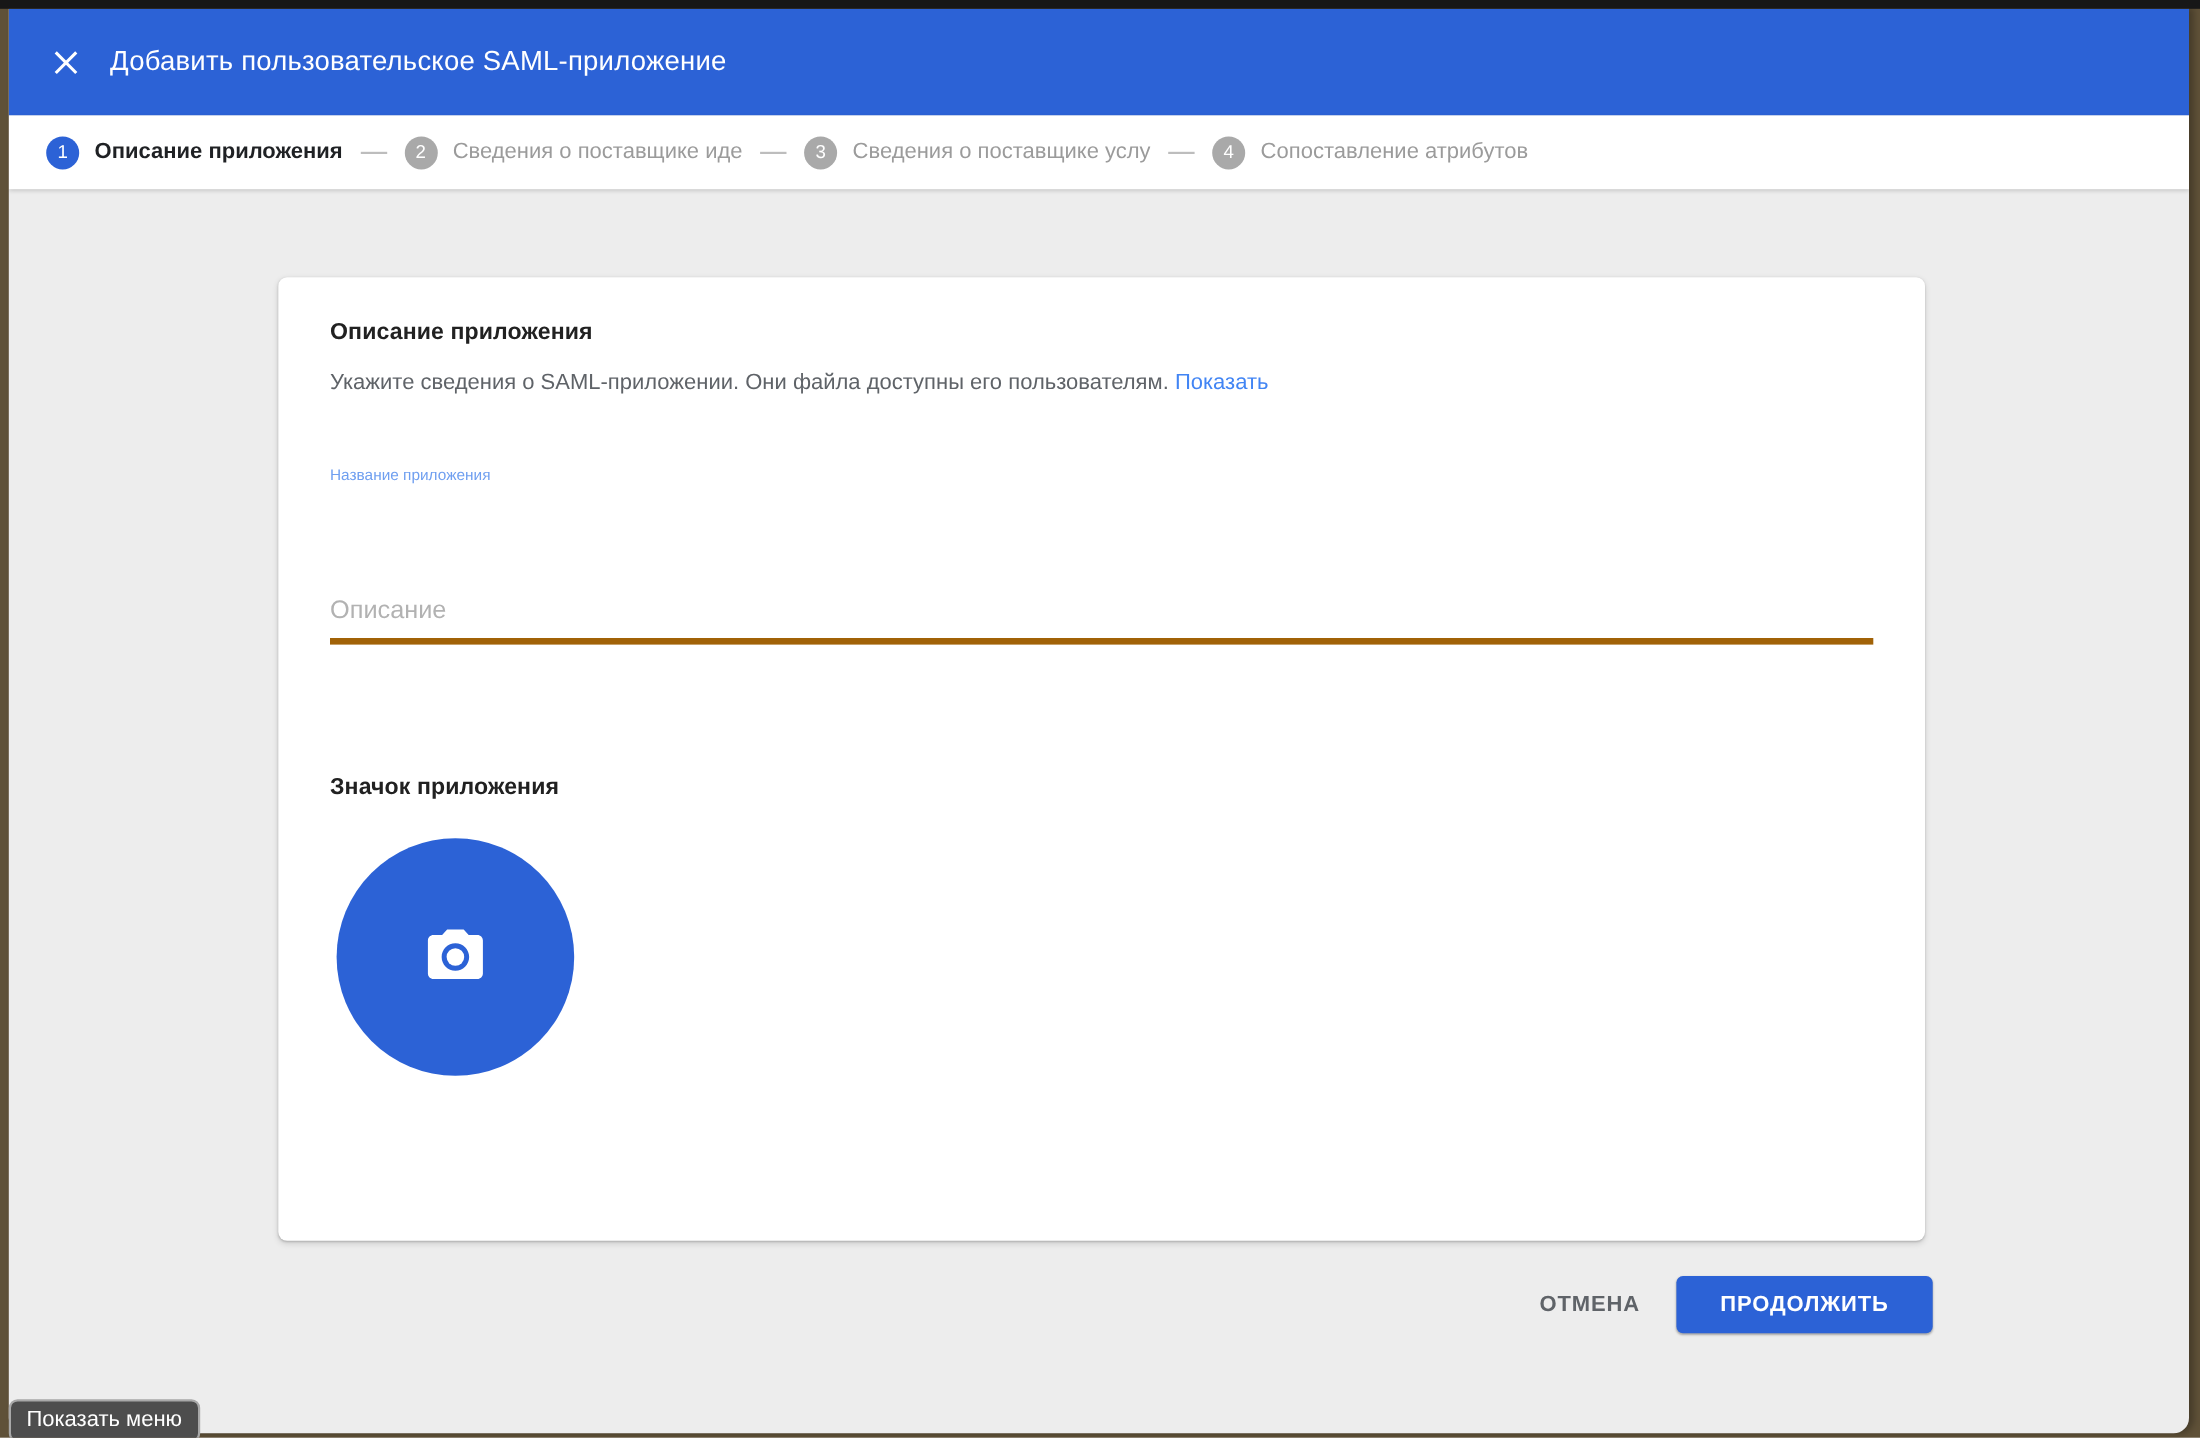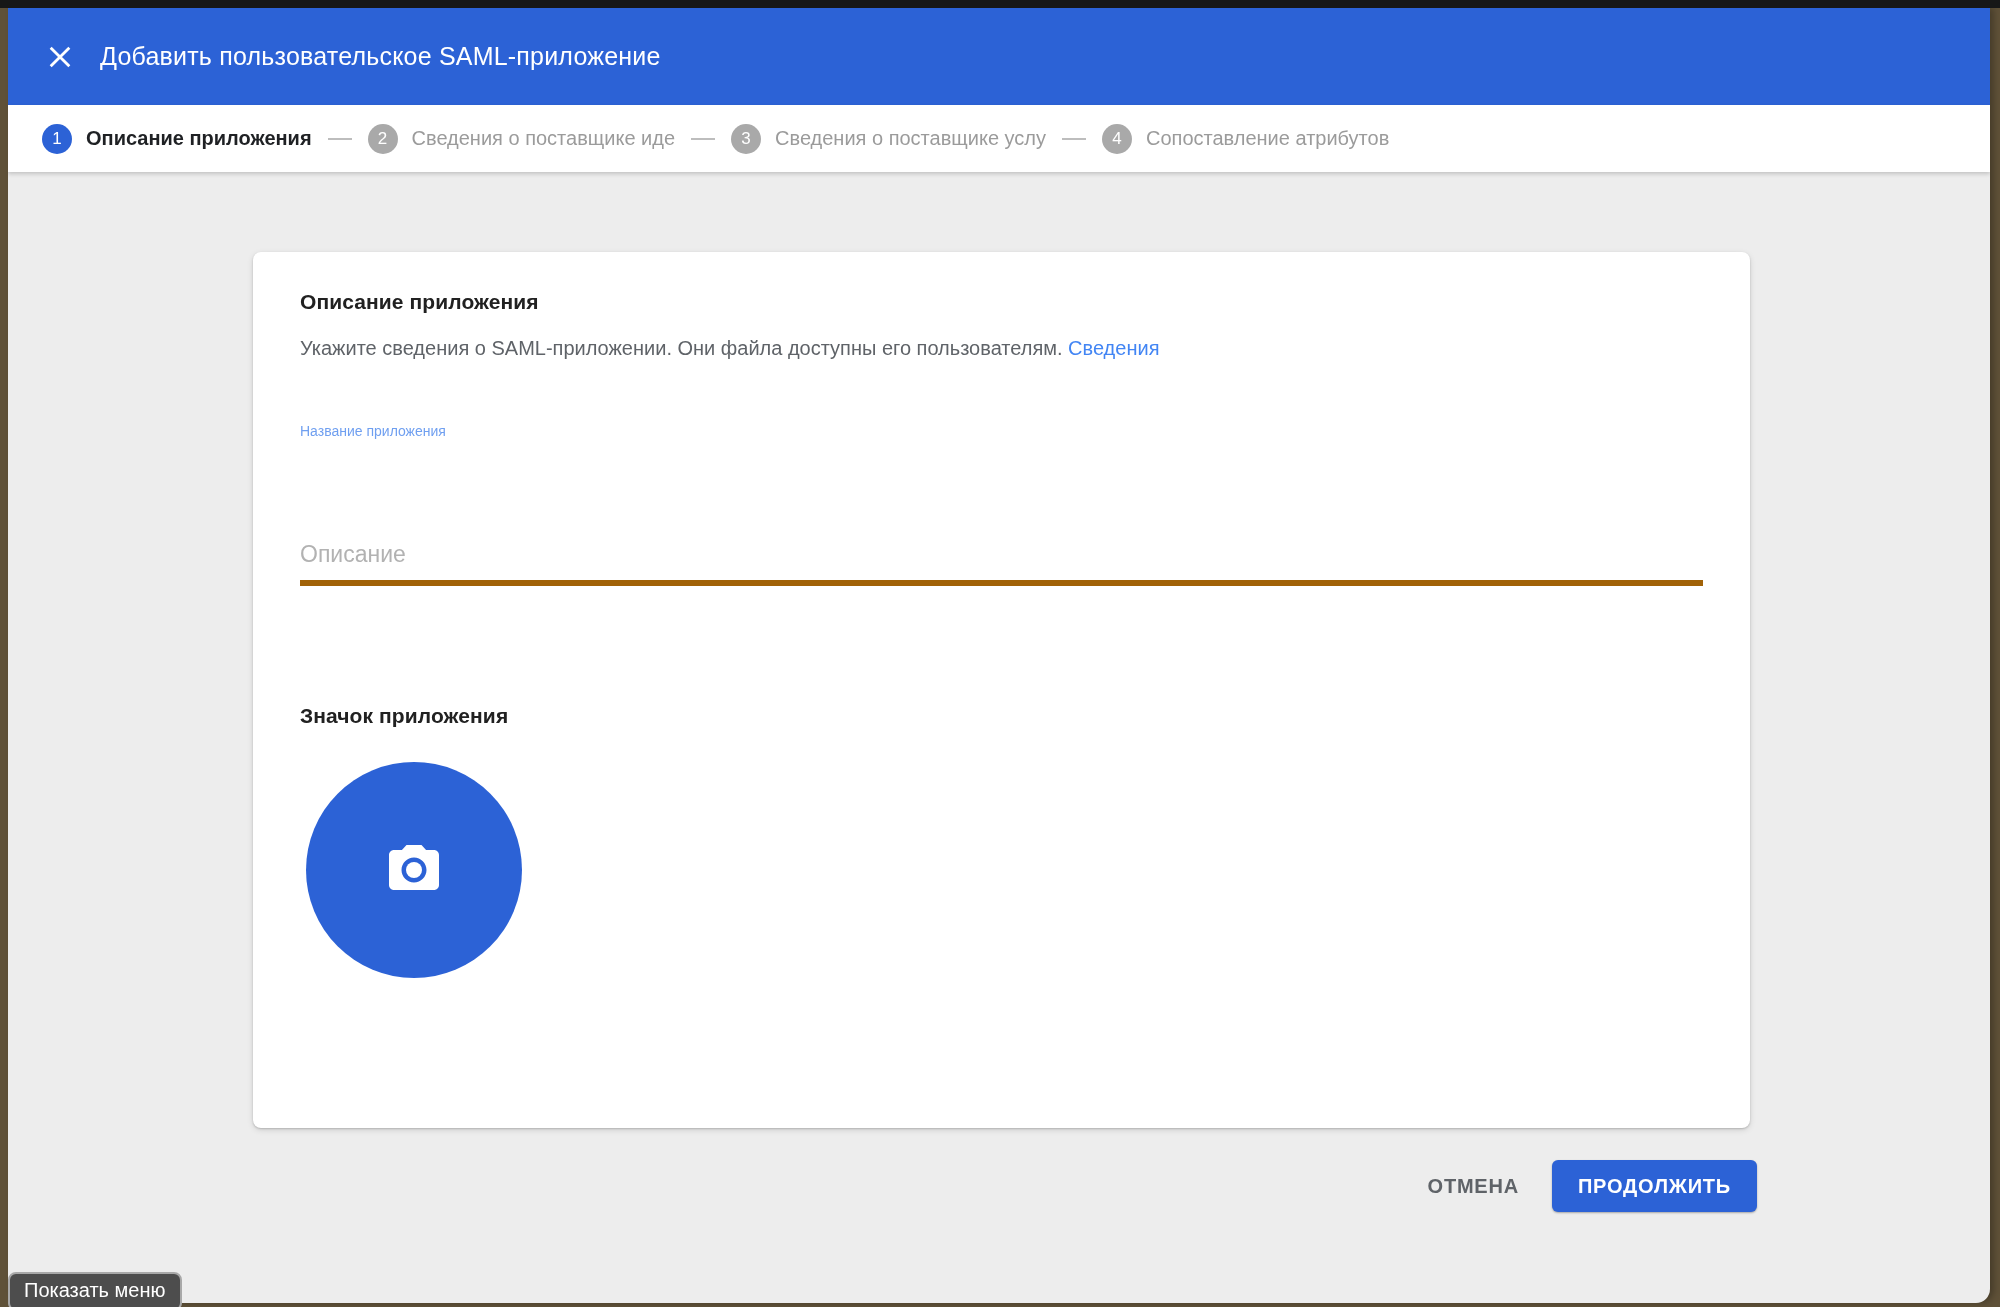--- a/index.html
+++ b/index.html
@@ -119,21 +119,21 @@
   .cancel-btn{
     border:none;background:transparent;cursor:pointer;
     font-family:inherit;font-size:20px;font-weight:700;color:#5f6368;
     letter-spacing:.8px;padding:14px 24px;
   }
   .continue-btn{
     margin-left:9px;
     border:none;cursor:pointer;
     background:var(--accent-blue);color:#fff;
     font-family:inherit;font-size:20px;font-weight:700;letter-spacing:.8px;
-    width:205px;height:52px;border-radius:6px;
+    width:233px;height:52px;border-radius:6px;
     box-shadow:0 1px 2px rgba(0,0,0,.3);
   }
   
   .menu-tooltip{
     position:absolute;left:8px;top:1272px;z-index:10;
     background:#4d4d4d;border:2px solid #a8a8a8;border-radius:8px;
     color:#fff;font-size:20px;
     padding:5px 14px 7px 14px;
     white-space:nowrap;
   }
@@ -175,21 +175,21 @@
     <div class="step step-4">
       <div class="step-circle">4</div>
       <div class="step-label">Сопоставление атрибутов</div>
     </div>
   </div>
 
   <div class="card">
     <div class="section-title">Описание приложения</div>
     <div class="section-desc">
       <span>Укажите сведения о SAML-приложении. Они файла доступны его пользователям.</span>
-      <a class="more-link">Сведения</a>
+      <a class="more-link">Показать</a>
     </div>
 
     <div class="field-name">
       <label class="field-label">Название приложения</label>
     </div>
 
     <div class="field-desc">
       <input class="text-input input-idle" type="text" placeholder="Описание" style="">
     </div>
 

